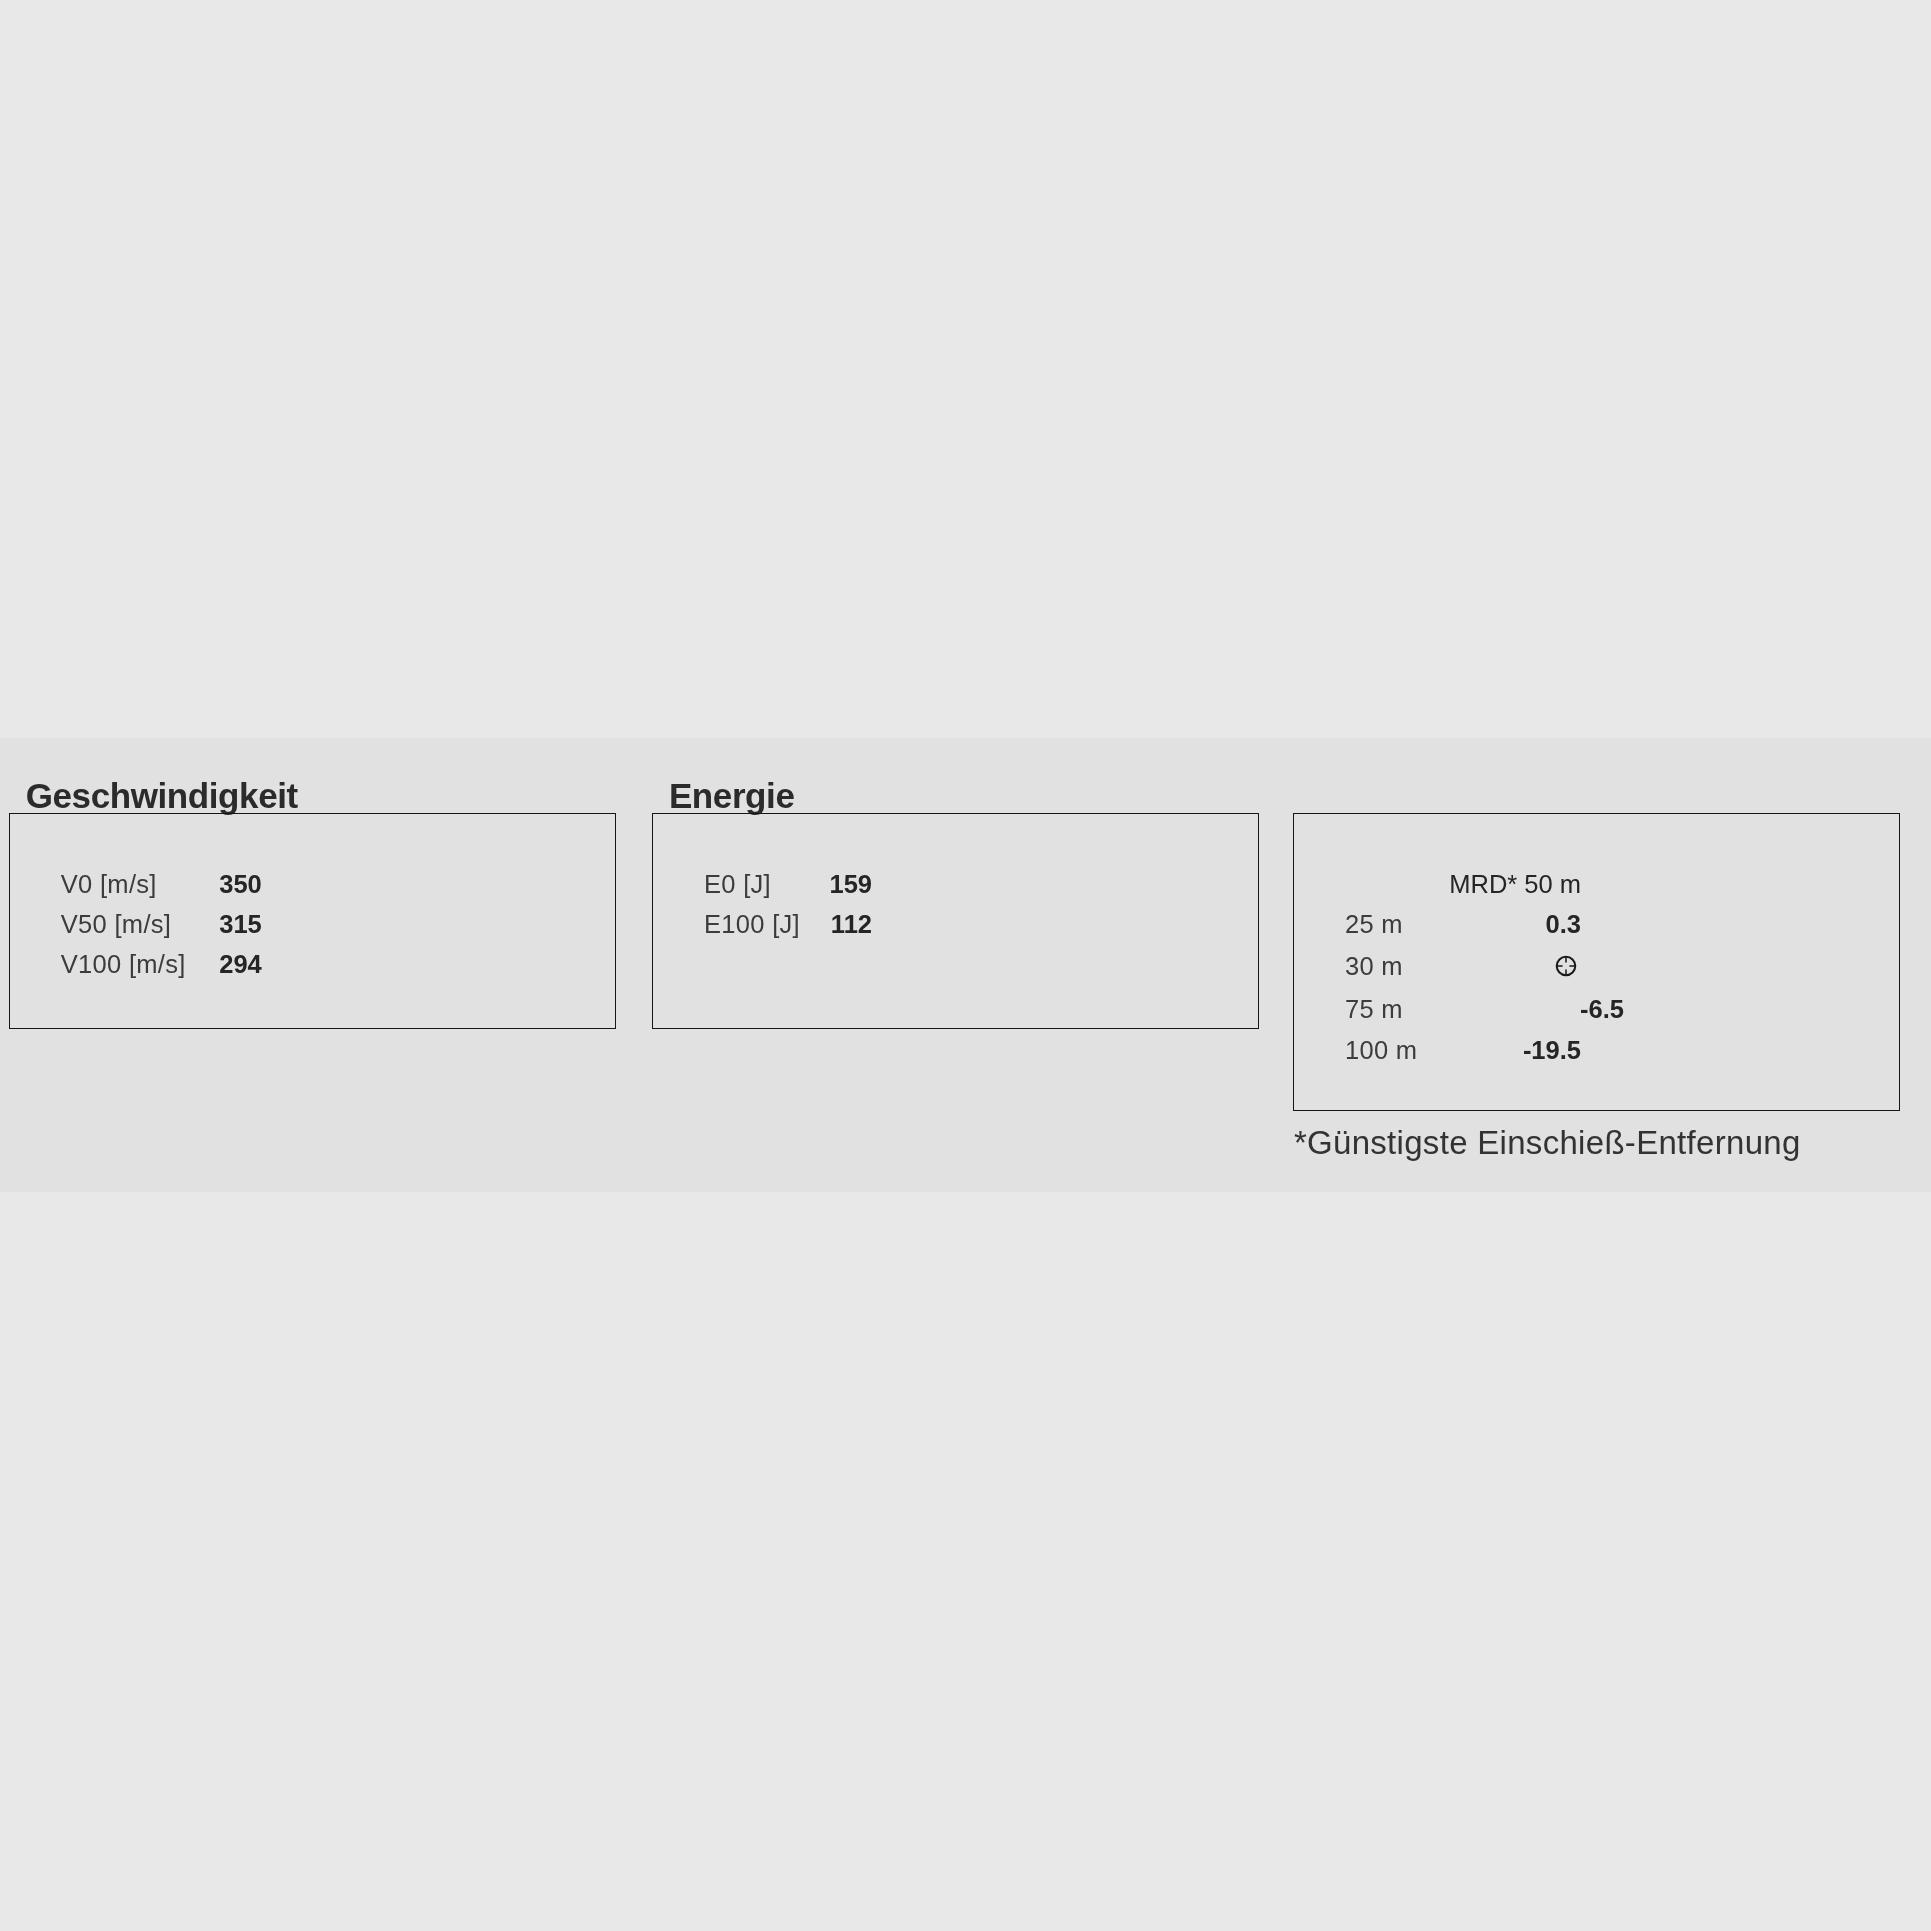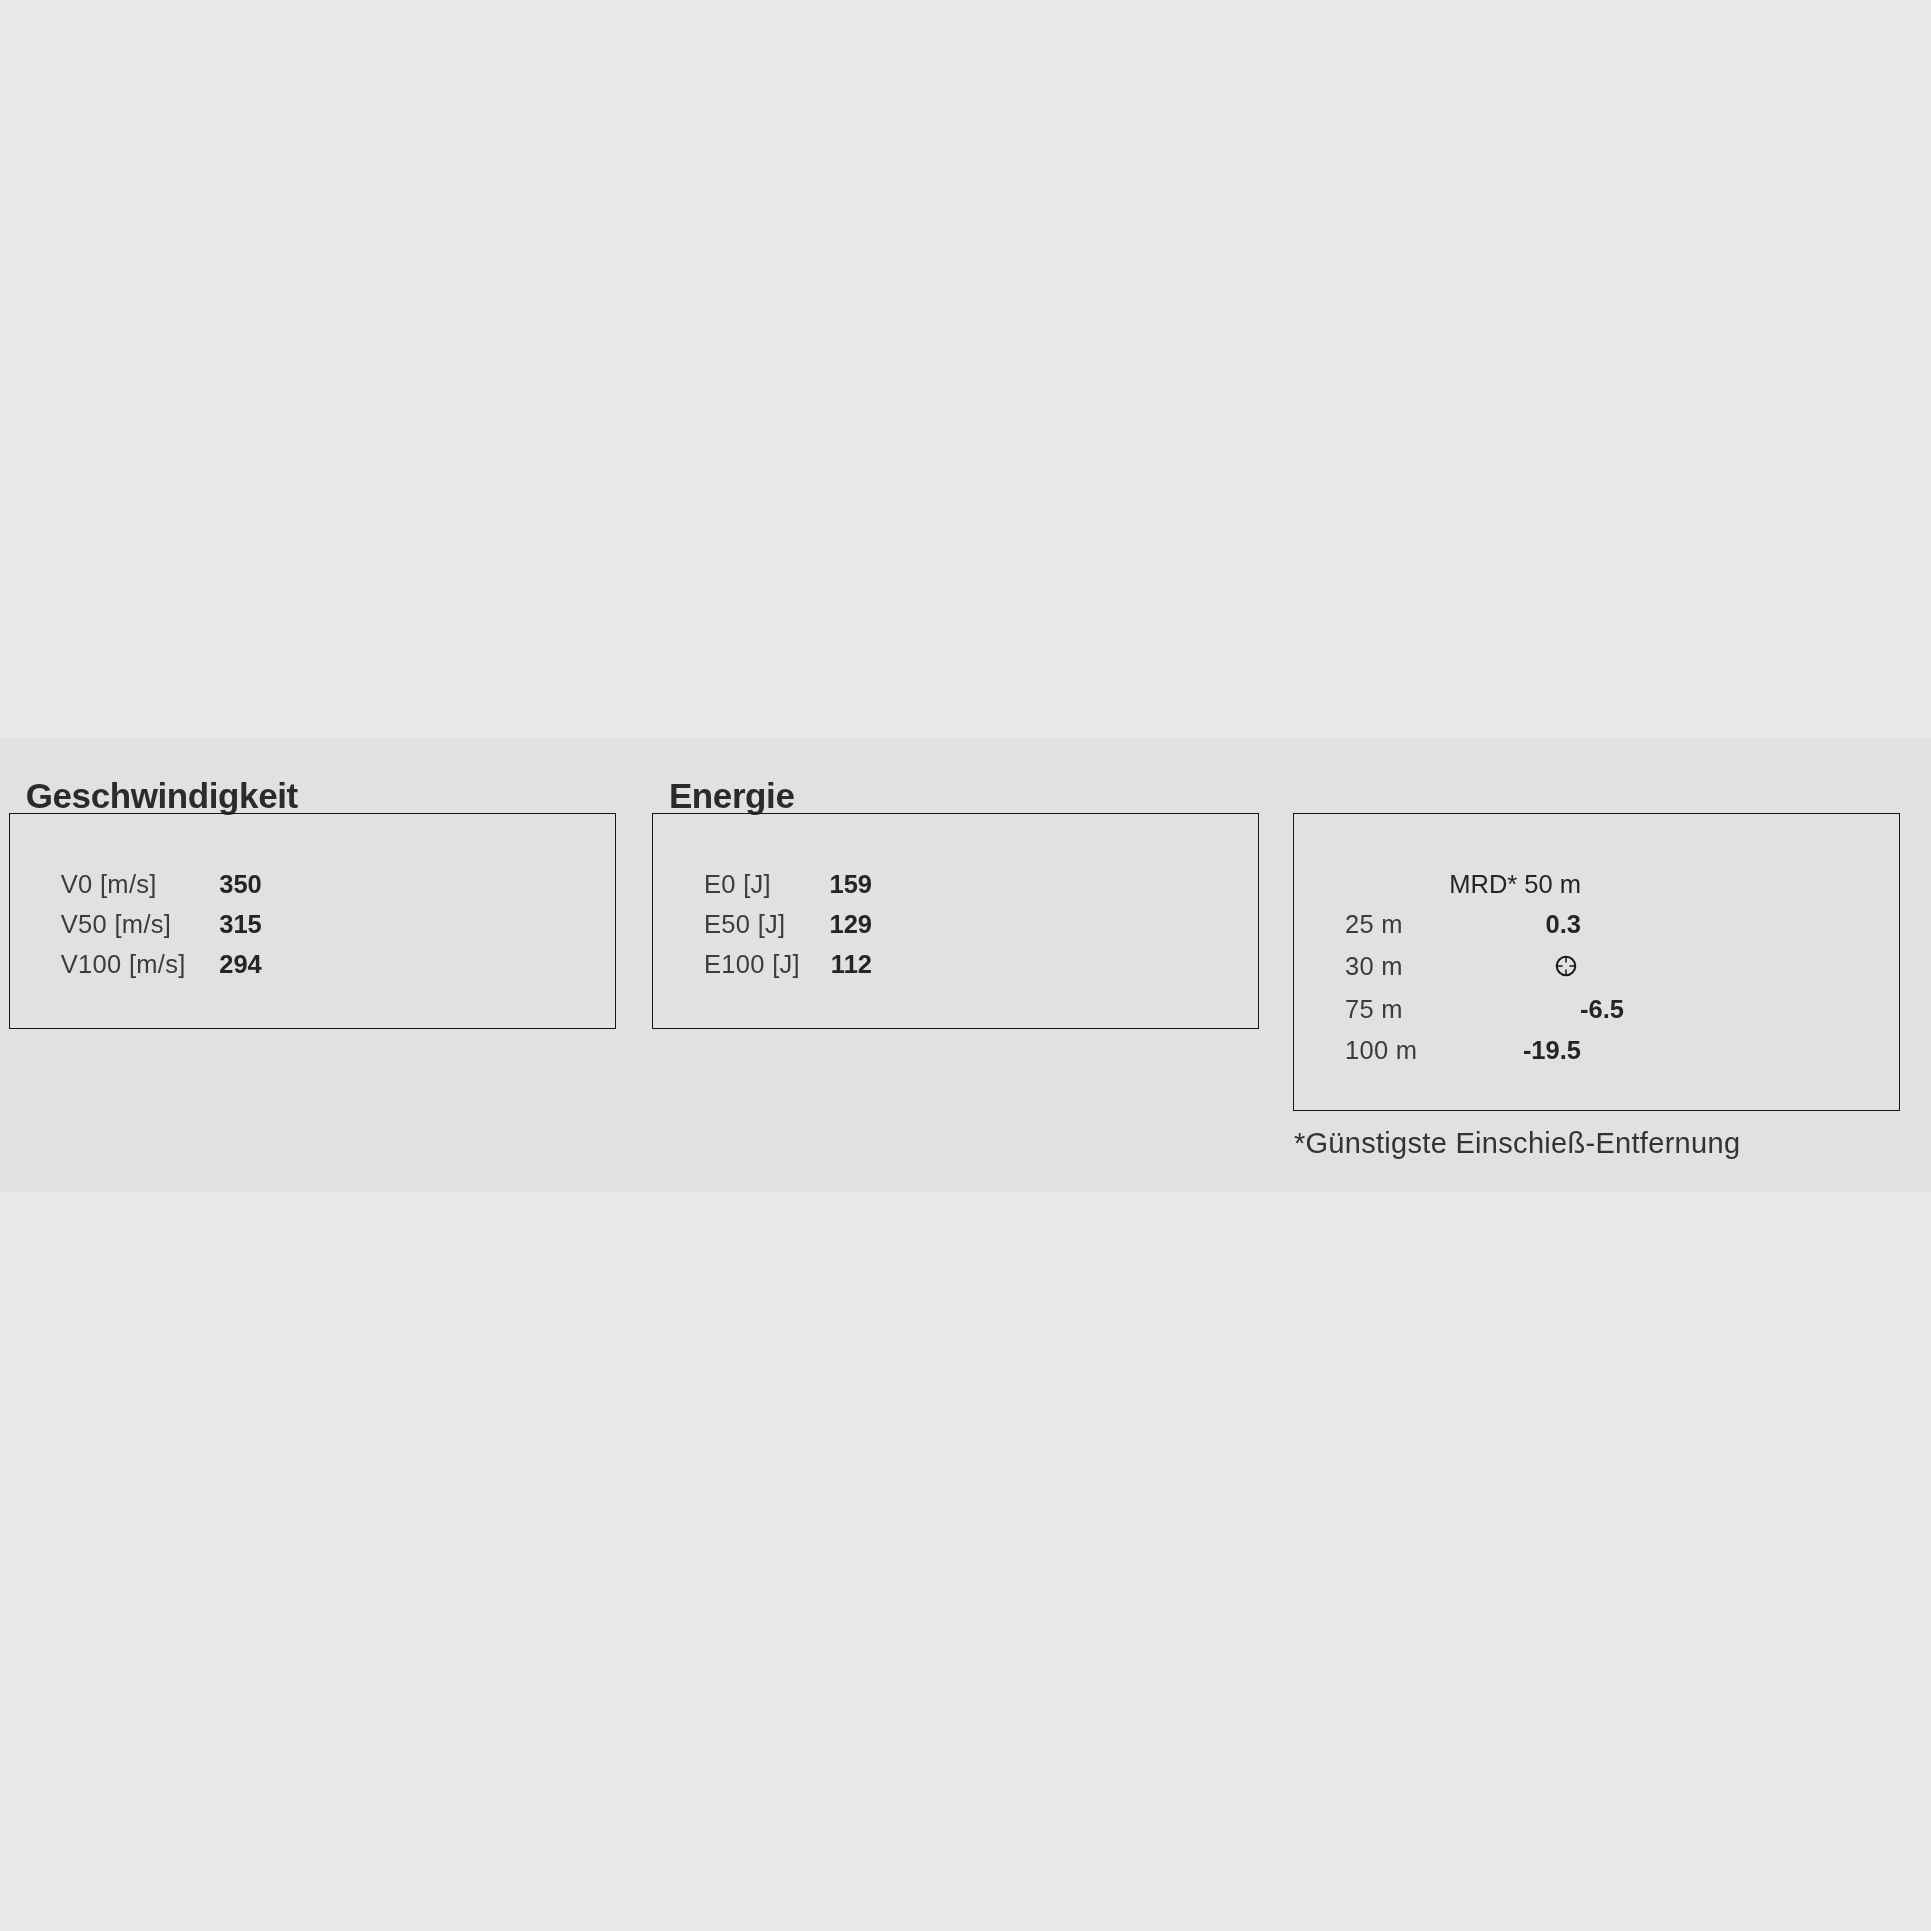--- a/index.html
+++ b/index.html
@@ -98,21 +98,21 @@
     align-items: center;
   }
   .reticle-svg {
     display: block;
     margin-right: 3.5px;
   }
   .footnote {
     position: absolute;
     left: 0.9px;
     top: 390px;
-    font-size: 29px;
+    font-size: 33px;
     font-weight: 400;
     color: #333333;
     letter-spacing: 0.3px;
     line-height: 30px;
     white-space: nowrap;
   }
 </style>
 </head>
 <body>
 
@@ -135,24 +135,20 @@
       </div>
     </div>
   </section>
 
   <section class="panel p2">
     <h2 class="panel-title">Energie</h2>
     <div class="spec-box">
       <div class="row">
         <span class="lbl">E0 [J]</span>
         <span class="val">159</span>
-      </div>
-      <div class="row">
-        <span class="lbl">E50 [J]</span>
-        <span class="val">129</span>
       </div>
       <div class="row">
         <span class="lbl">E100 [J]</span>
         <span class="val">112</span>
       </div>
     </div>
   </section>
 
   <section class="panel p3">
     <div class="spec-box">

